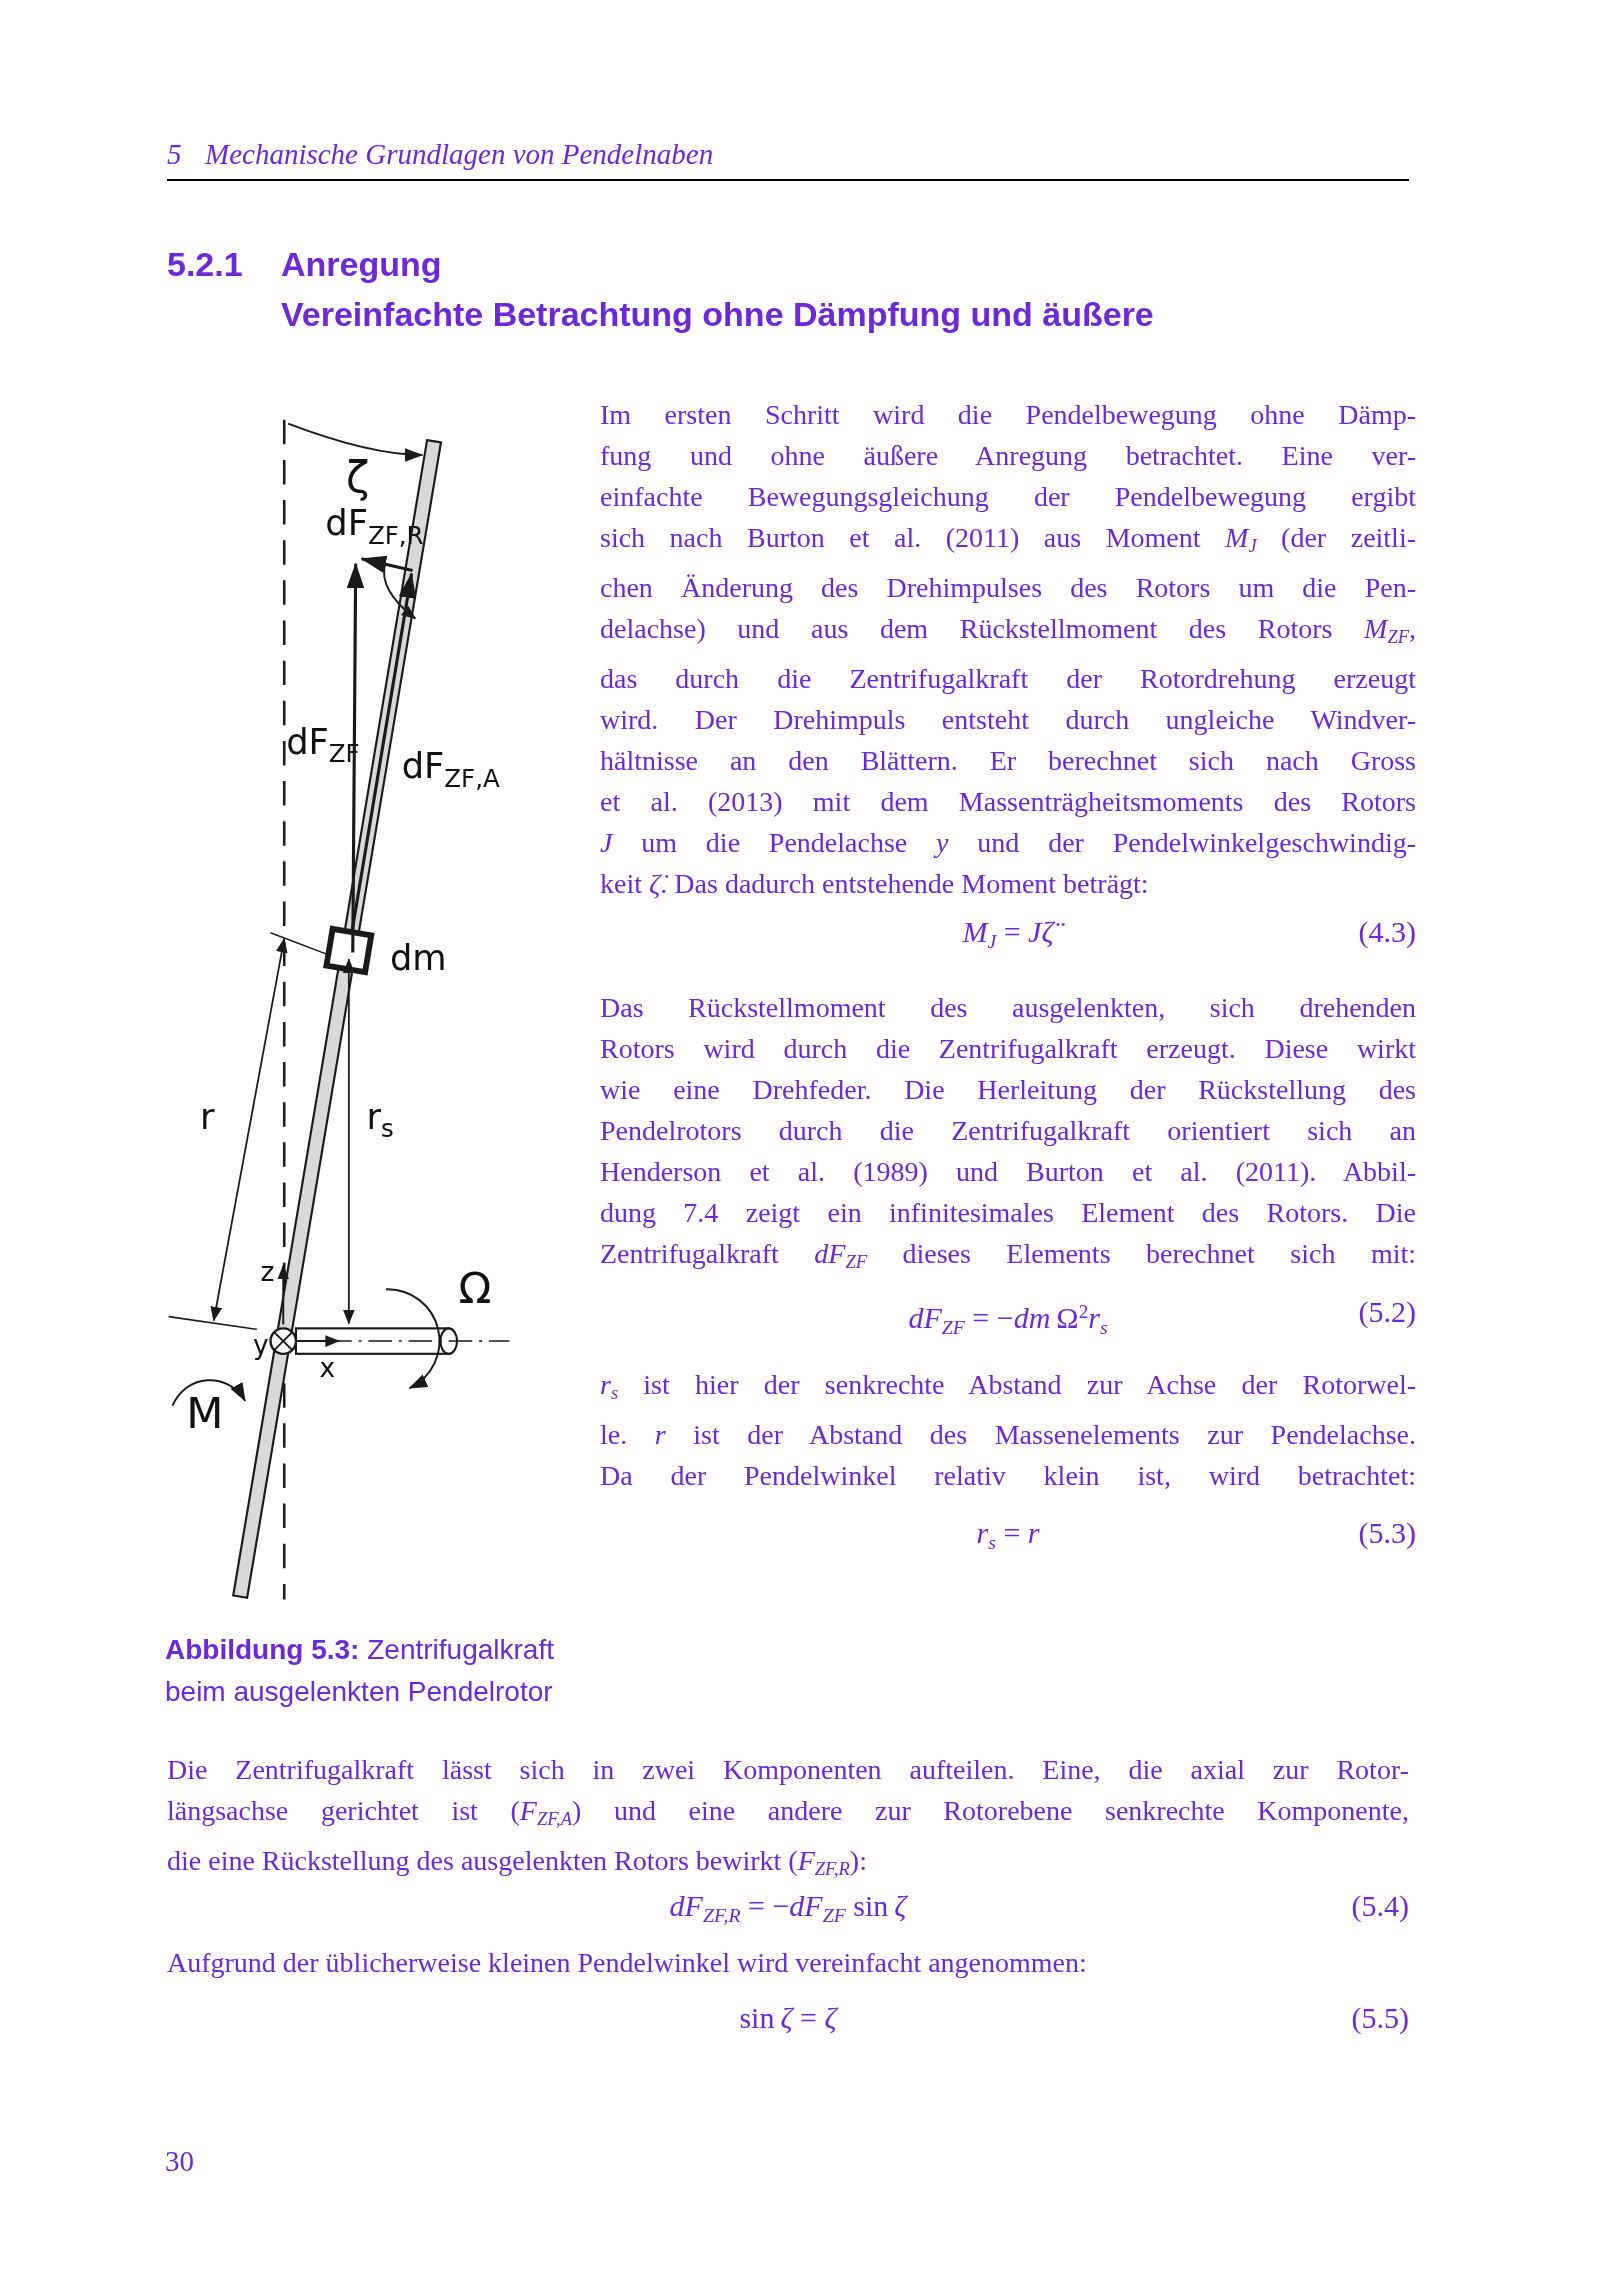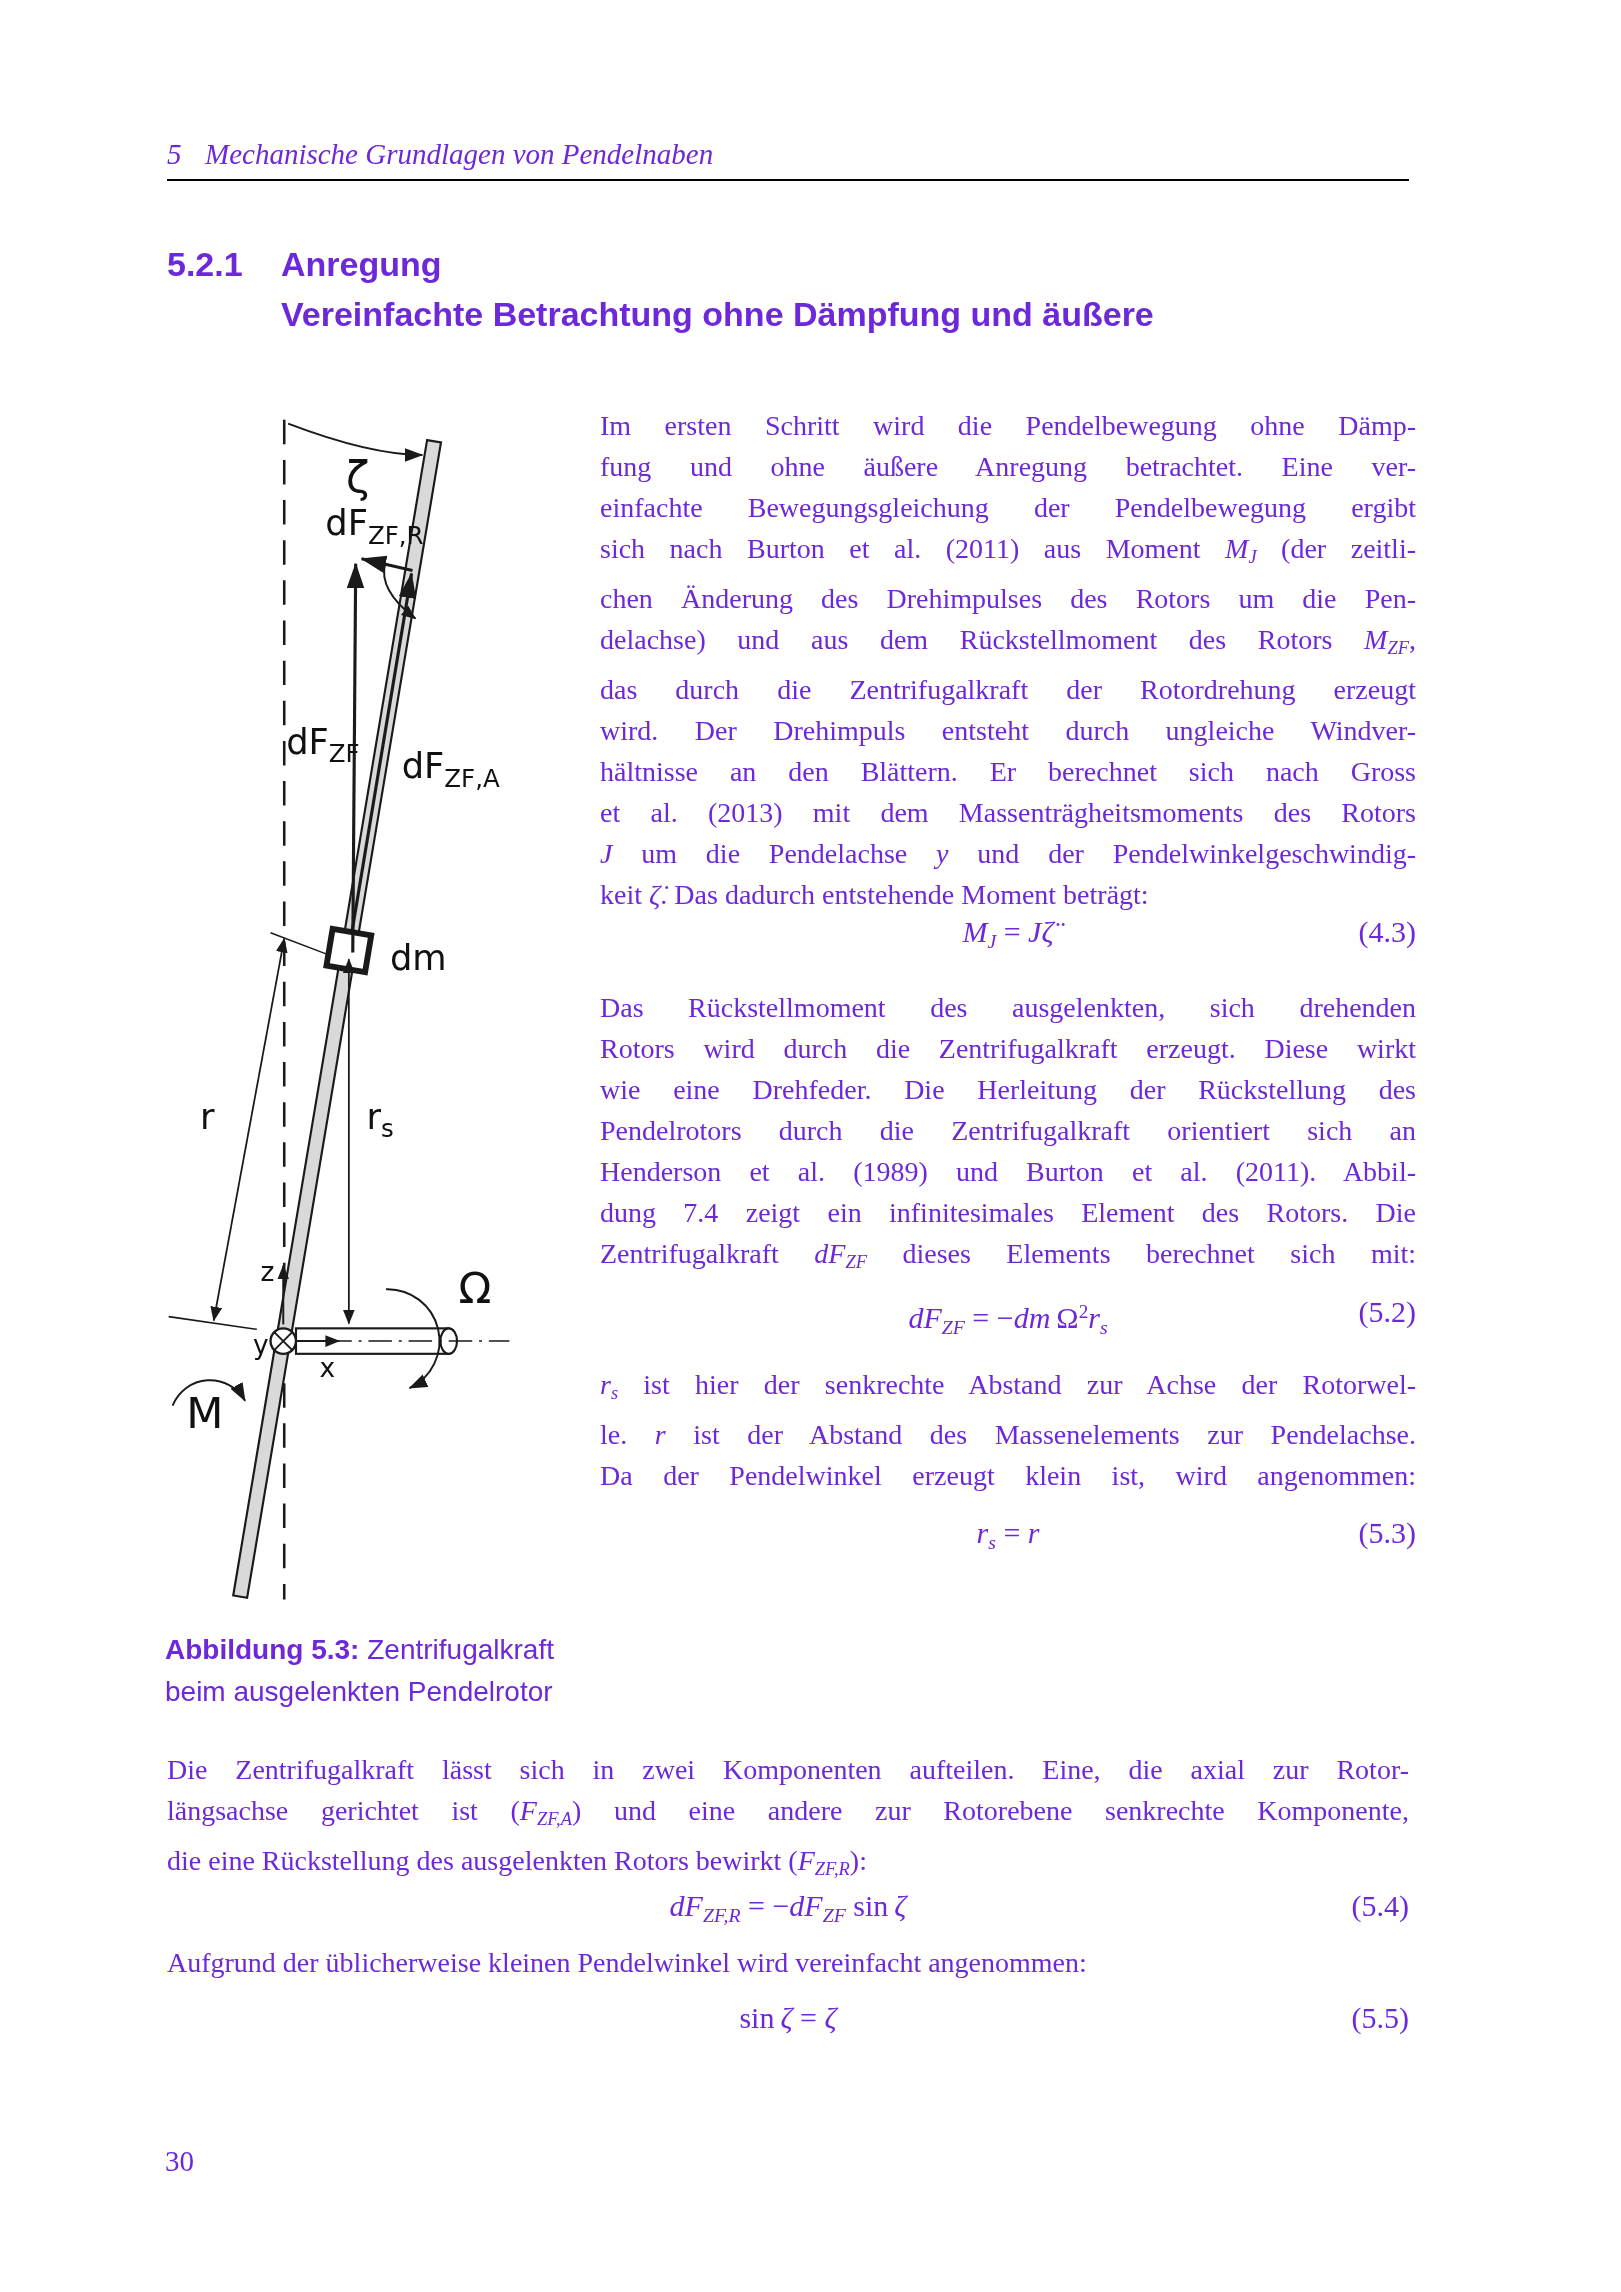--- a/index.html
+++ b/index.html
@@ -123,21 +123,21 @@
     <text x="288" y="600" class="dlab">dm</text>
     <text x="94" y="762" class="dlab">r</text>
     <text x="264" y="762" class="dlab"><tspan>r</tspan><tspan class="dsub" dy="9">s</tspan></text>
     <text x="170" y="918" class="dlab-sm" text-anchor="end">z</text>
     <text x="164" y="992" class="dlab-sm" text-anchor="end">y</text>
     <text x="224" y="1016" class="dlab-sm" text-anchor="middle">x</text>
     <text x="358" y="940" class="dlab-lg">Ω</text>
     <text x="80" y="1068" class="dlab-lg">M</text>
   </svg>
 
-  <div class="rc-par" style="top:405px">
+  <div class="rc-par" style="top:394px">
       <div class="tline just"><span>Im ersten Schritt wird die Pendelbewegung ohne Dämp-</span></div>
       <div class="tline just"><span>fung und ohne äußere Anregung betrachtet. Eine ver-</span></div>
       <div class="tline just"><span>einfachte Bewegungsgleichung der Pendelbewegung ergibt</span></div>
       <div class="tline just"><span>sich nach Burton et al. (2011) aus Moment </span><span class="it">M</span><span class="it sb">J</span><span> (der zeitli-</span></div>
       <div class="tline just"><span>chen Änderung des Drehimpulses des Rotors um die Pen-</span></div>
       <div class="tline just"><span>delachse) und aus dem Rückstellmoment des Rotors </span><span class="it">M</span><span class="it sb">ZF</span><span>,</span></div>
       <div class="tline just"><span>das durch die Zentrifugalkraft der Rotordrehung erzeugt</span></div>
       <div class="tline just"><span>wird. Der Drehimpuls entsteht durch ungleiche Windver-</span></div>
       <div class="tline just"><span>hältnisse an den Blättern. Er berechnet sich nach Gross</span></div>
       <div class="tline just"><span>et al. (2013) mit dem Massenträgheitsmoments des Rotors</span></div>
@@ -161,21 +161,21 @@
     </div>
 
   <div class="equation" style="left:600px;top:1290px;width:816px">
     <span class="eq-body"><span class="it">dF</span><span class="it sb">ZF</span><span> = −</span><span class="it">dm</span><span> Ω</span><span class="sp">2</span><span class="it">r</span><span class="it sb">s</span></span>
     <span class="eq-num">(5.2)</span>
   </div>
 
   <div class="rc-par" style="top:1364px">
       <div class="tline just"><span class="it">r</span><span class="it sb">s</span><span> ist hier der senkrechte Abstand zur Achse der Rotorwel-</span></div>
       <div class="tline just"><span>le. </span><span class="it">r</span><span> ist der Abstand des Massenelements zur Pendelachse.</span></div>
-      <div class="tline just"><span>Da der Pendelwinkel erzeugt klein ist, wird angenommen:</span></div>
+      <div class="tline just"><span>Da der Pendelwinkel relativ klein ist, wird betrachtet:</span></div>
     </div>
 
   <div class="equation" style="left:600px;top:1511px;width:816px">
     <span class="eq-body"><span class="it">r</span><span class="it sb">s</span><span> = </span><span class="it">r</span></span>
     <span class="eq-num">(5.3)</span>
   </div>
 
   <div class="caption">
     <div><span class="cap-label">Abbildung 5.3:</span><span> Zentrifugalkraft</span></div>
     <div>beim ausgelenkten Pendelrotor</div>

